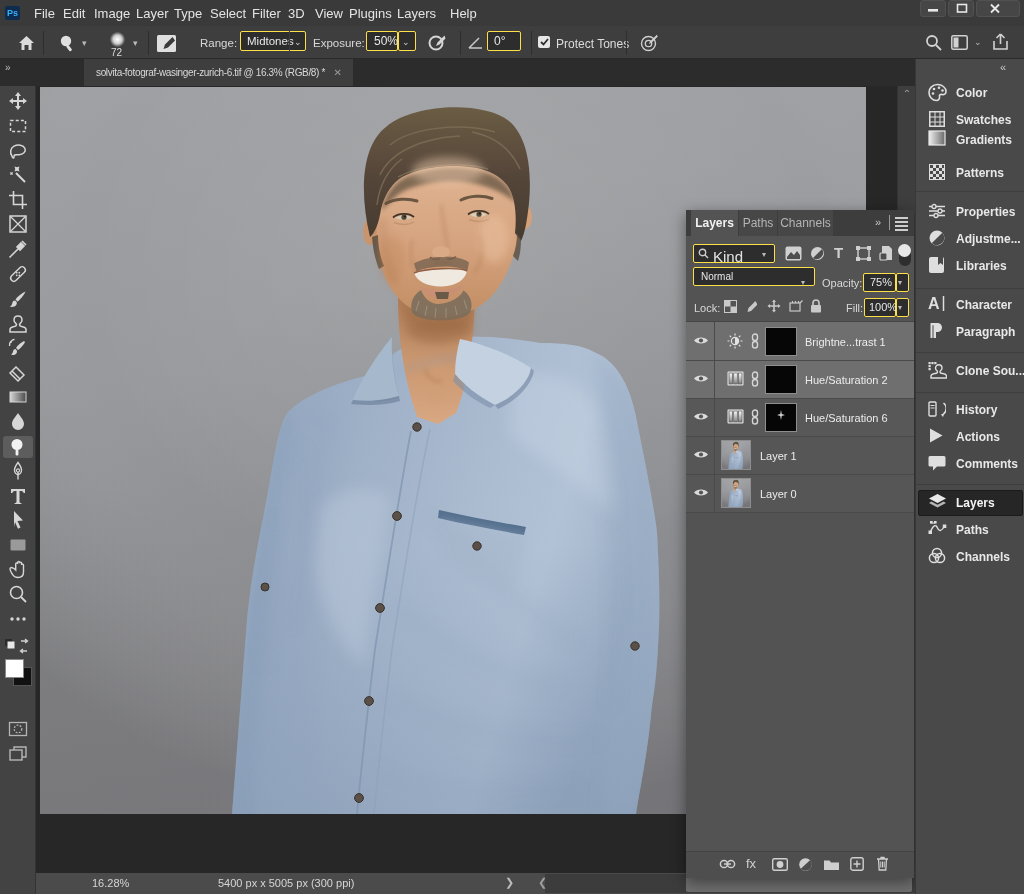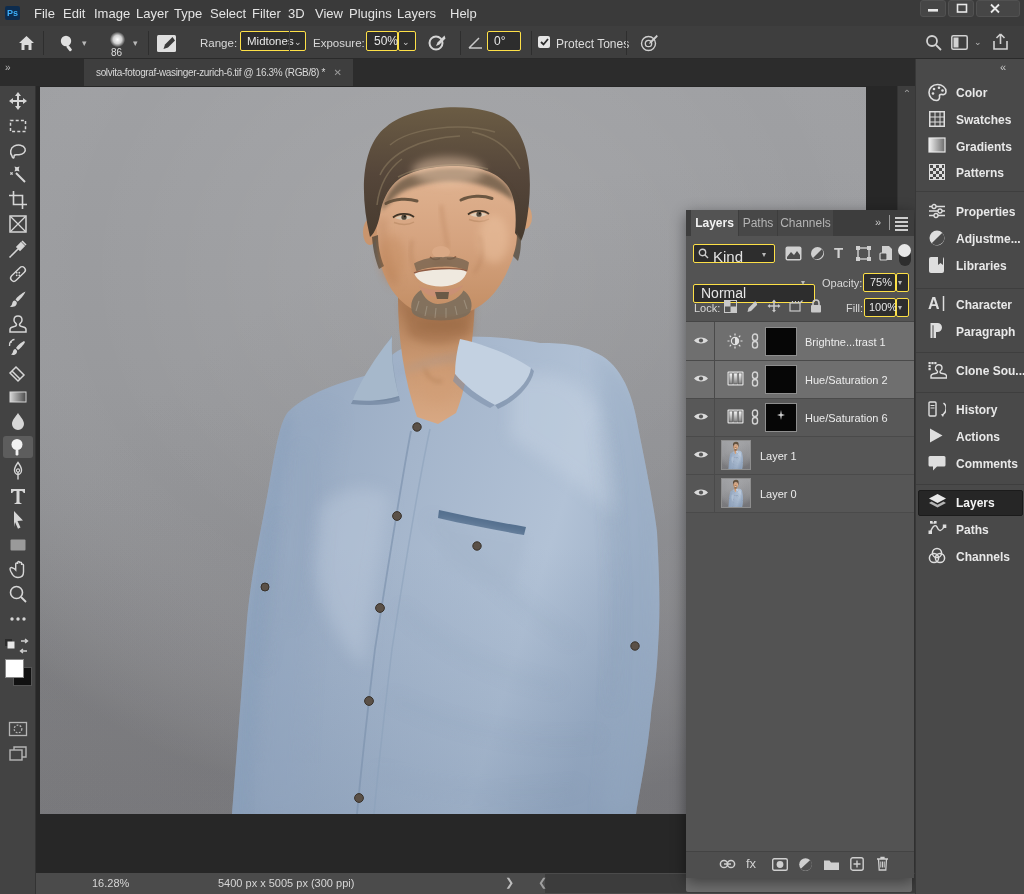--- a/index.html
+++ b/index.html
@@ -73,21 +73,21 @@
   <svg class="abs" style="left:109px;top:5px" width="17" height="17" viewBox="0 0 22 22">
         <defs>
           <radialGradient id="brg">
             <stop offset="0" stop-color="#fff"></stop>
             <stop offset="0.55" stop-color="#cfcfcf"></stop>
             <stop offset="1" stop-color="#3e3e3e"></stop>
           </radialGradient>
         </defs>
         <circle cx="11" cy="11" r="10" fill="url(#brg)"></circle>
       </svg>
-  <div class="abs" style="left:111px;top:21px;font-size:10px;color:#ddd">86</div>
+  <div class="abs" style="left:111px;top:21px;font-size:10px;color:#ddd">72</div>
   <div class="chev" style="left:133px;top:12px">▾</div>
   <div class="sep" style="left:148px"></div>
   <svg class="abs" style="left:157px;top:9px" width="19" height="17" viewBox="0 0 19 17">
         <rect x="0" y="0" width="19" height="17" rx="1.5" fill="#dfdfdf"></rect>
         <path d="M15.5 2 L8 9.5 L6.5 14 L11 12.5 L18 5.5 Z" fill="#3a3a3a"></path>
       </svg>
   <div class="abs" style="left:200px;top:11px;font-size:11.5px;color:#d8d8d8">Range:</div>
   <div class="fld" style="left:240px;top:5px;width:66px;height:20px;line-height:18px;padding-left:6px;font-size:11.5px">Midtones</div>
   <div class="abs" style="left:289px;top:5px;width:1px;height:20px;background:#3a3a3a"></div>
   <div class="chev" style="left:294px;top:11px;color:#cecece">⌄</div>
@@ -516,21 +516,21 @@
         <rect x="0" y="11" width="4" height="4" fill="#d0d0d0"></rect>
         <rect x="11" y="11" width="4" height="4" fill="#d0d0d0"></rect>
       </svg>
  <svg class="abs" style="left:193px;top:35px" width="15" height="16" viewBox="0 0 15 16">
         <path d="M3 1 H10 L13 4 V15 H3 Z" fill="#d0d0d0"></path>
         <rect x="1" y="8" width="7" height="7" rx="1" fill="#4e4e4e" stroke="#d0d0d0" stroke-width="1.2"></rect>
       </svg>
  <div class="abs" style="left:213px;top:36px;width:12px;height:20px;background:#2e2e2e;border-radius:6px"></div>
  <div class="abs" style="left:212px;top:34px;width:13px;height:13px;background:#e8e8e8;border-radius:50%"></div>
 
- <div class="fld" style="left:7px;top:74px;width:122px;height:19px;line-height:17px;padding-left:7px;font-size:14px">Normal</div>
+ <div class="fld" style="left:7px;top:57px;width:122px;height:19px;line-height:17px;padding-left:7px;font-size:10px">Normal</div>
  <div class="chev" style="left:115px;top:68px;font-size:8px">▾</div>
  <div class="abs" style="left:136px;top:67px;font-size:11px;color:#d8d8d8">Opacity:</div>
  <div class="fld" style="left:177px;top:63px;width:33px;height:19px;line-height:17px;padding-left:6px;font-size:11px">75%</div>
  <div class="fld" style="left:210px;top:63px;width:13px;height:19px"></div>
  <div class="chev" style="left:212px;top:68px;font-size:8px">▾</div>
 
  <div class="abs" style="left:8px;top:92px;font-size:11px;color:#d8d8d8">Lock:</div>
  <svg class="abs" style="left:38px;top:90px" width="13" height="13" viewBox="0 0 13 13">
         <rect x="0.5" y="0.5" width="12" height="12" fill="none" stroke="#c9c9c9" stroke-width="1"></rect>
         <rect x="1" y="1" width="5.5" height="5.5" fill="#c9c9c9"></rect>
@@ -699,21 +699,21 @@
             <rect x="2.5" y="7.5" width="4" height="4"></rect>
             <rect x="7.5" y="7.5" width="4" height="4"></rect>
             <rect x="12.5" y="7.5" width="3" height="4"></rect>
             <rect x="2.5" y="12.5" width="4" height="3"></rect>
             <rect x="7.5" y="12.5" width="4" height="3"></rect>
             <rect x="12.5" y="12.5" width="3" height="3"></rect>
           </g>
         </svg>
         <span class="lab">Swatches</span>
       </div>
- <div class="ditem" style="top:75px">
+ <div class="ditem" style="top:68px">
         <svg width="18" height="16" viewBox="0 0 18 16">
           <defs>
             <linearGradient id="dg1" x1="0" y1="0" x2="1" y2="0">
               <stop offset="0" stop-color="#efefef"></stop>
               <stop offset="1" stop-color="#6a6a6a"></stop>
             </linearGradient>
           </defs>
           <rect x="1" y="1" width="16" height="14" fill="url(#dg1)" stroke="#e8e8e8" stroke-width="1.2"></rect>
         </svg>
         <span class="lab">Gradients</span>

